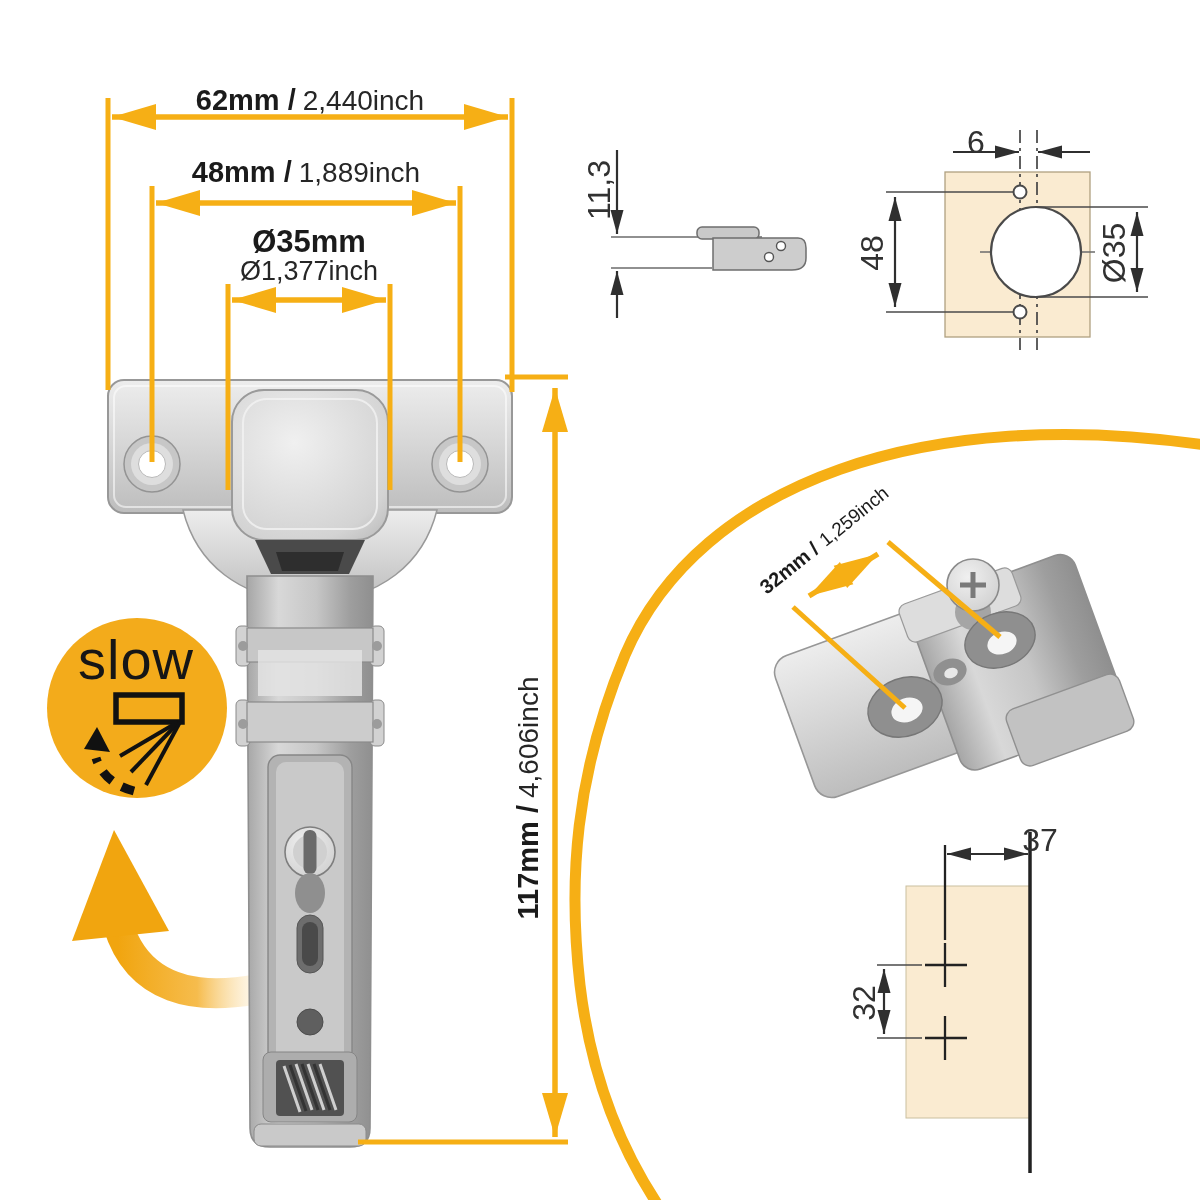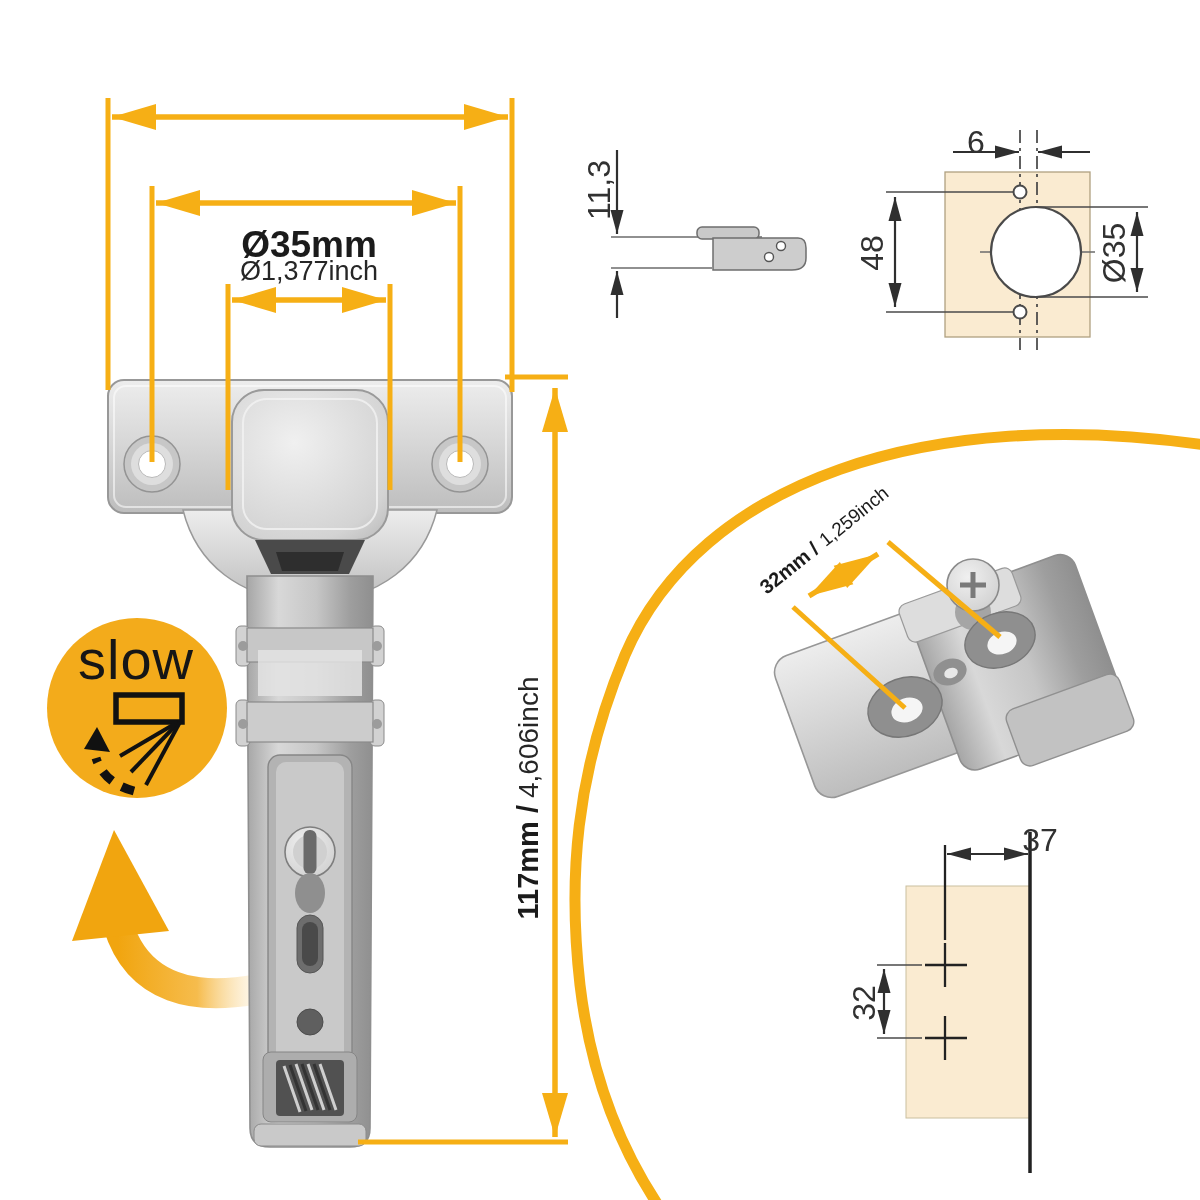--- a/index.html
+++ b/index.html
@@ -27,21 +27,21 @@
 
   
   .lbl{position:absolute;display:flex;align-items:baseline;white-space:nowrap;color:var(--ink);}
   .lbl .m{font-weight:700;margin-right:7px;}
   .lbl .i{font-weight:400;}
   .dim-lg .m{font-size:29px;}
   .dim-lg .i{font-size:28px;color:#262626;}
   .ctr{transform:translateX(-50%);}
   .rot{transform:translate(-50%,-50%) rotate(-90deg);}
   .num{position:absolute;font-size:32px;font-weight:400;color:var(--num);white-space:nowrap;}
-  #lbl35m{font-size:37px;font-weight:700;}
+  #lbl35m{font-size:31px;font-weight:700;}
   #lbl35i{font-size:27px;font-weight:400;color:#262626;}
   #lbl32p{transform:rotate(-39deg);transform-origin:0 100%;}
   #lbl32p .m{font-size:20px;}
   #lbl32p .i{font-size:19px;}
   #lblslow{position:absolute;font-size:56px;color:#161616;transform:translate(-50%,-50%);letter-spacing:1px;}
 </style>
 </head>
 <body>
 
 <div id="canvas">
@@ -253,21 +253,29 @@
     <line class="cross" x1="945" y1="943" x2="945" y2="987"></line>
     <line class="cross" x1="925" y1="1038" x2="967" y2="1038"></line>
     <line class="cross" x1="945" y1="1016" x2="945" y2="1060"></line>
 
     <line class="thin" x1="877" y1="965" x2="922" y2="965"></line>
     <line class="thin" x1="877" y1="1038" x2="922" y2="1038"></line>
     <line class="bl" x1="884" y1="969" x2="884" y2="1034" marker-start="url(#ba)" marker-end="url(#ba)"></line>
   </g>
 </svg>
 
-
+<div class="lbl dim-lg ctr" style="left:310px;top:84px;">
+  <span class="m">62mm /</span>
+  <span class="i">2,440inch</span>
+</div>
+
+<div class="lbl dim-lg ctr" style="left:306px;top:156px;">
+  <span class="m">48mm /</span>
+  <span class="i">1,889inch</span>
+</div>
 
 <div class="lbl ctr" id="lbl35m" style="left:309px;top:224px;">
   <span>Ø35mm</span>
 </div>
 <div class="lbl ctr" id="lbl35i" style="left:309px;top:256px;">
   <span>Ø1,377inch</span>
 </div>
 
 <div class="lbl dim-lg rot" style="left:528px;top:798px;">
   <span class="m">117mm /</span>

